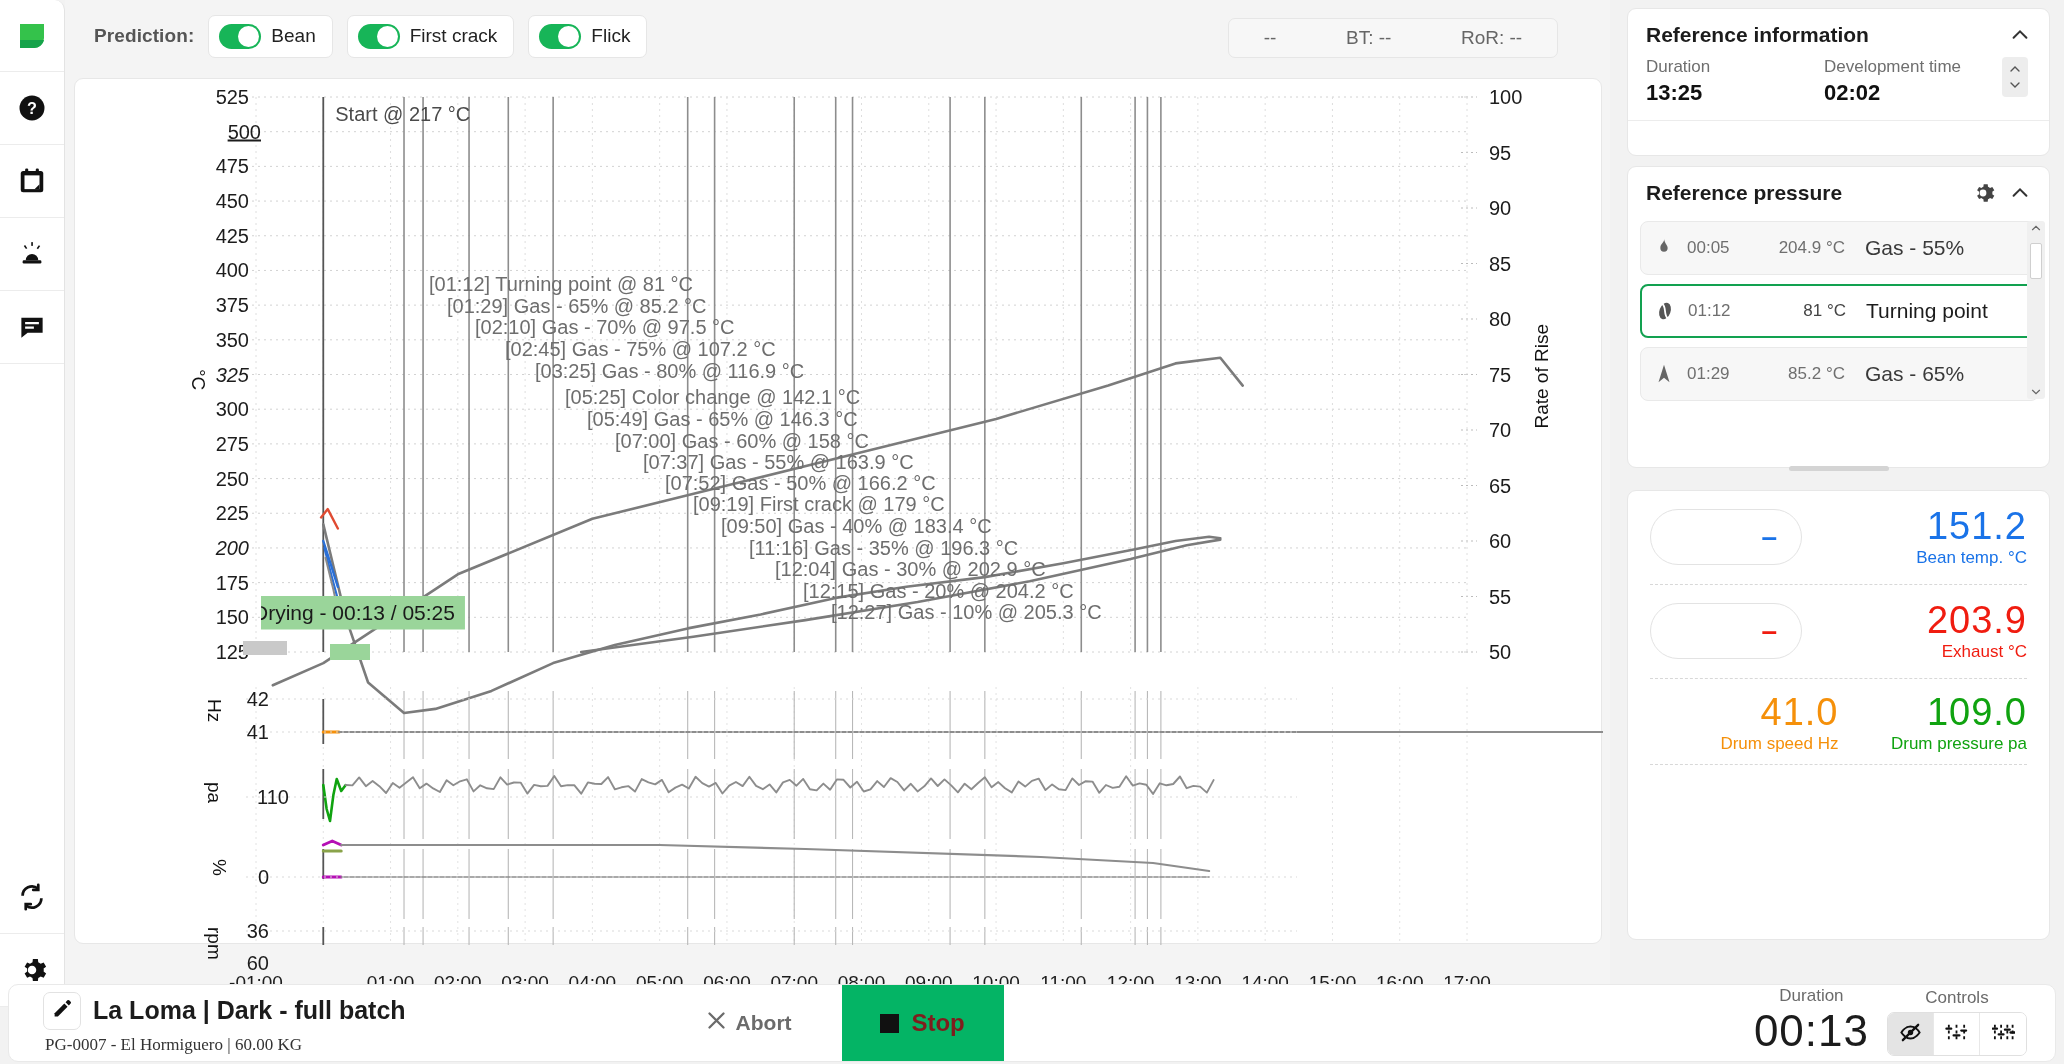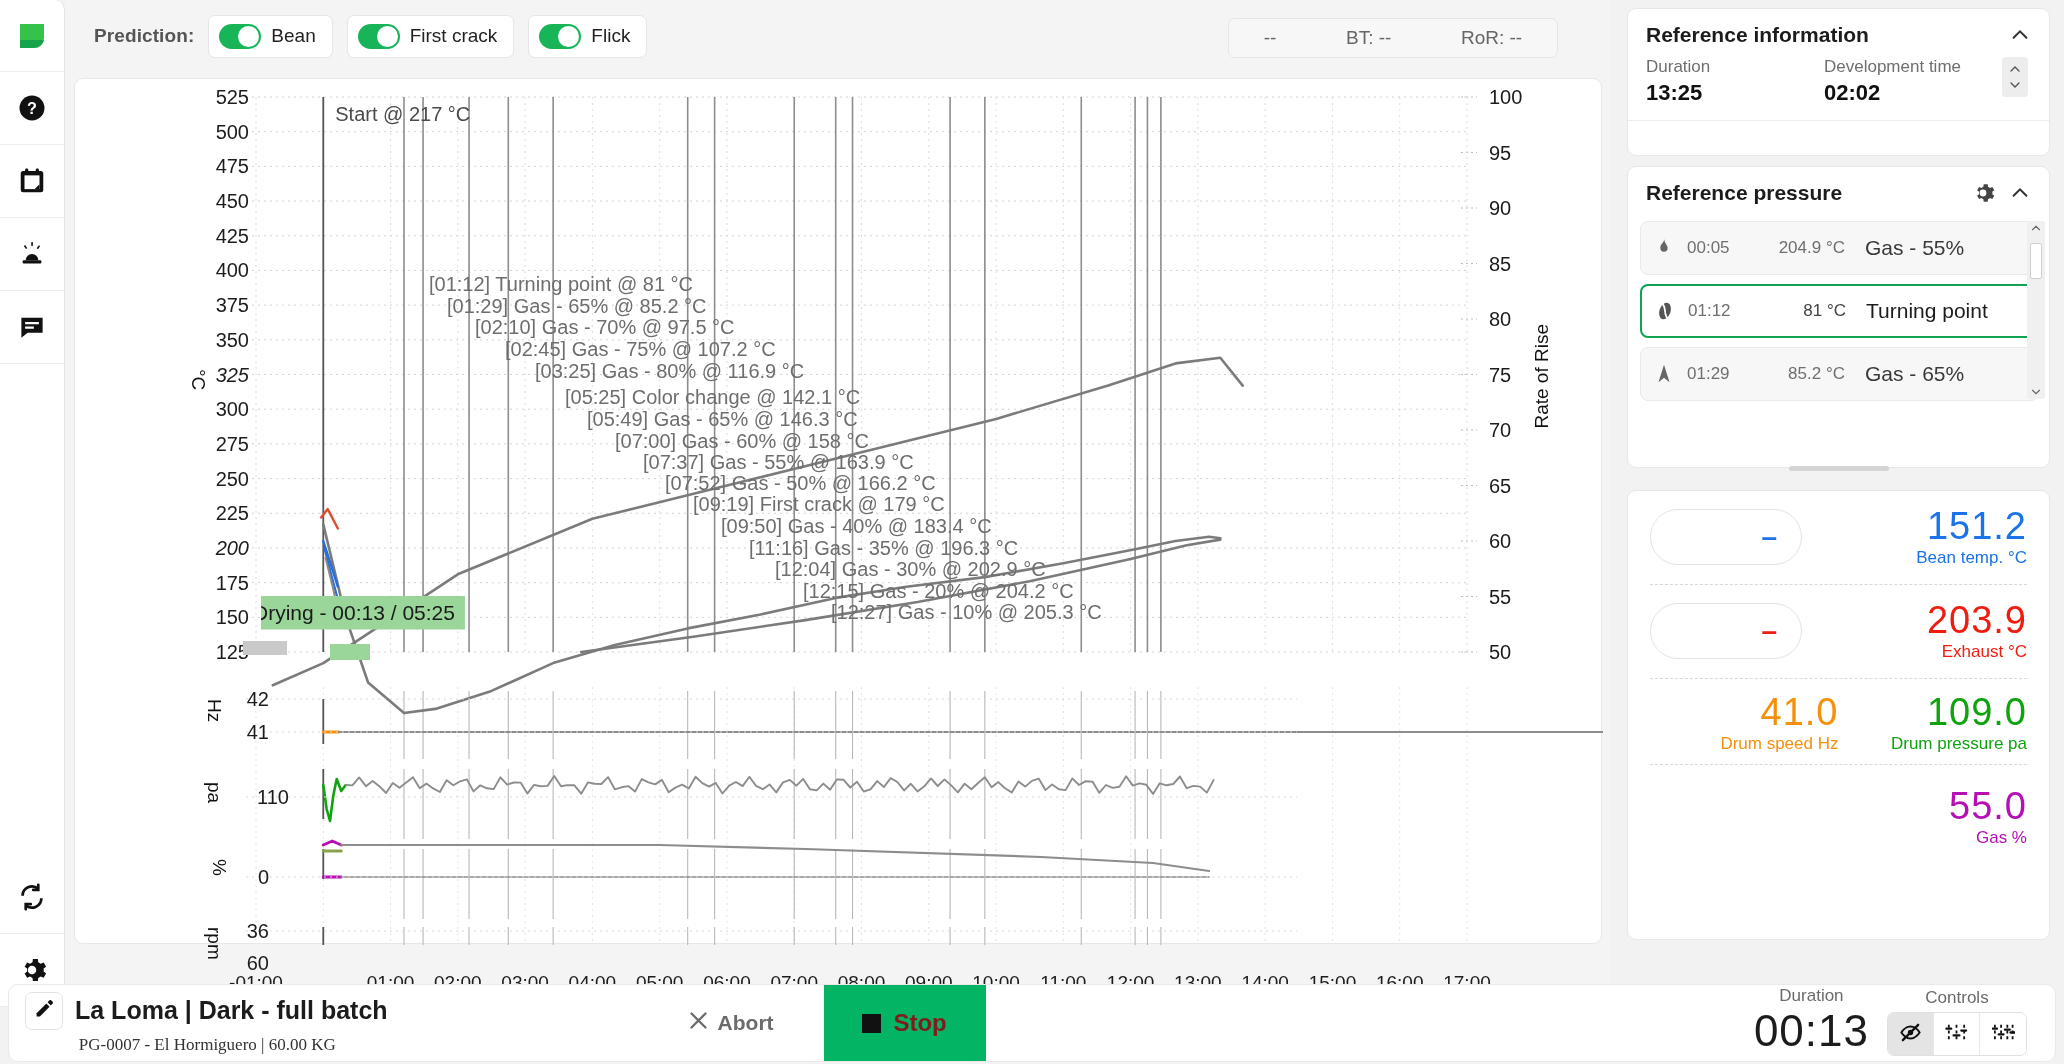--- a/index.html
+++ b/index.html
@@ -171,21 +171,21 @@
   
   #bottom {
     position: absolute; left: 0; top: 1007px; width: 2064px; height: 57px;
     background: #f2f2f2;
   }
   #bottom-inner {
     position: absolute; left: 8px; top: -23px; width: 2048px; height: 78px;
     background: #fff; border: 1px solid #e9e9e9; border-radius: 10px;
     display: flex; align-items: center; overflow: hidden;
   }
-  #batch-info { margin-left: 16px; text-align: center; }
+  #batch-info { margin-left: 34px; }
   #batch-title-row { display: flex; align-items: center; gap: 12px; }
   .pencil-btn {
     width: 38px; height: 38px; border: 1px solid #e2e2e2; border-radius: 7px;
     display: flex; align-items: center; justify-content: center; cursor: pointer;
   }
   #batch-title { font-size: 25px; font-weight: bold; color: #1c1c1c; }
   #batch-sub { font-size: 17px; color: #333; margin-top: 5px; margin-left: 2px; font-family: Liberation Serif, serif;}
   #abort-btn {
     display: flex; align-items: center; gap: 9px; margin-left: 300px;
     font-size: 21px; color: #6b6b6b; font-weight: bold; cursor: pointer;
@@ -499,21 +499,21 @@
             <line x1="171" y1="620" x2="1222" y2="620" stroke="#d9d9d9" stroke-width="1" stroke-dasharray="2 4"></line>
             <line x1="171" y1="653" x2="1222" y2="653" stroke="#d9d9d9" stroke-width="1" stroke-dasharray="2 4"></line>
             <line x1="171" y1="718" x2="1222" y2="718" stroke="#d9d9d9" stroke-width="1" stroke-dasharray="2 4"></line>
             <line x1="171" y1="798" x2="1222" y2="798" stroke="#d9d9d9" stroke-width="1" stroke-dasharray="2 4"></line>
             <line x1="171" y1="852" x2="1222" y2="852" stroke="#d9d9d9" stroke-width="1" stroke-dasharray="2 4"></line>
             <line x1="171" y1="884" x2="1222" y2="884" stroke="#d9d9d9" stroke-width="1" stroke-dasharray="2 4"></line>
           </svg>
           <div class="axtitle" style="left: 112px; top: 290px;">°C</div>
           <div class="axtitle" style="left: 1456px; top: 245px; transform: rotate(180deg);">Rate of Rise</div>
           <div class="ytick" style="top: 18px; left: 128px; width: 46px;">525</div>
-          <div class="ytick" style="top: 52.6875px; left: 128px; width: 46px;">500</div>
+          <div class="ytick" style="top: 52.6875px; left: 140px; width: 46px; text-decoration: underline;">500</div>
           <div class="ytick" style="top: 87.375px; left: 128px; width: 46px;">475</div>
           <div class="ytick" style="top: 122.062px; left: 128px; width: 46px;">450</div>
           <div class="ytick" style="top: 156.75px; left: 128px; width: 46px;">425</div>
           <div class="ytick" style="top: 191.438px; left: 128px; width: 46px;">400</div>
           <div class="ytick" style="top: 226.125px; left: 128px; width: 46px;">375</div>
           <div class="ytick" style="top: 260.812px; left: 128px; width: 46px;">350</div>
           <div class="ytick" style="top: 295.5px; left: 128px; width: 46px; font-style: italic;">325</div>
           <div class="ytick" style="top: 330.188px; left: 128px; width: 46px;">300</div>
           <div class="ytick" style="top: 364.875px; left: 128px; width: 46px;">275</div>
           <div class="ytick" style="top: 399.562px; left: 128px; width: 46px;">250</div>
@@ -708,27 +708,20 @@
         <span class="ro-half">
           <div class="ro-num" style="color:#f5900a;">41.0</div>
           <div class="ro-cap" style="color:#f5900a;">Drum speed Hz</div>
         </span>
         <span class="ro-half">
           <div class="ro-num" style="color:#10a310;">109.0</div>
           <div class="ro-cap" style="color:#10a310;">Drum pressure pa</div>
         </span>
       </div>
       <div class="dashed"></div>
-      <div class="ro-pair" style="padding-top:22px;">
-        <span class="ro-half"></span>
-        <span class="ro-half">
-          <div class="ro-num" style="color:#b50fb5;">55.0</div>
-          <div class="ro-cap" style="color:#b50fb5;">Gas %</div>
-        </span>
-      </div>
     </div>
   </div>
 
   <div id="bottom">
     <div id="bottom-inner">
       <div id="batch-info">
         <div id="batch-title-row">
           <span class="pencil-btn">
             <span>
               <svg viewBox="0 0 24 24" width="21" height="21">

